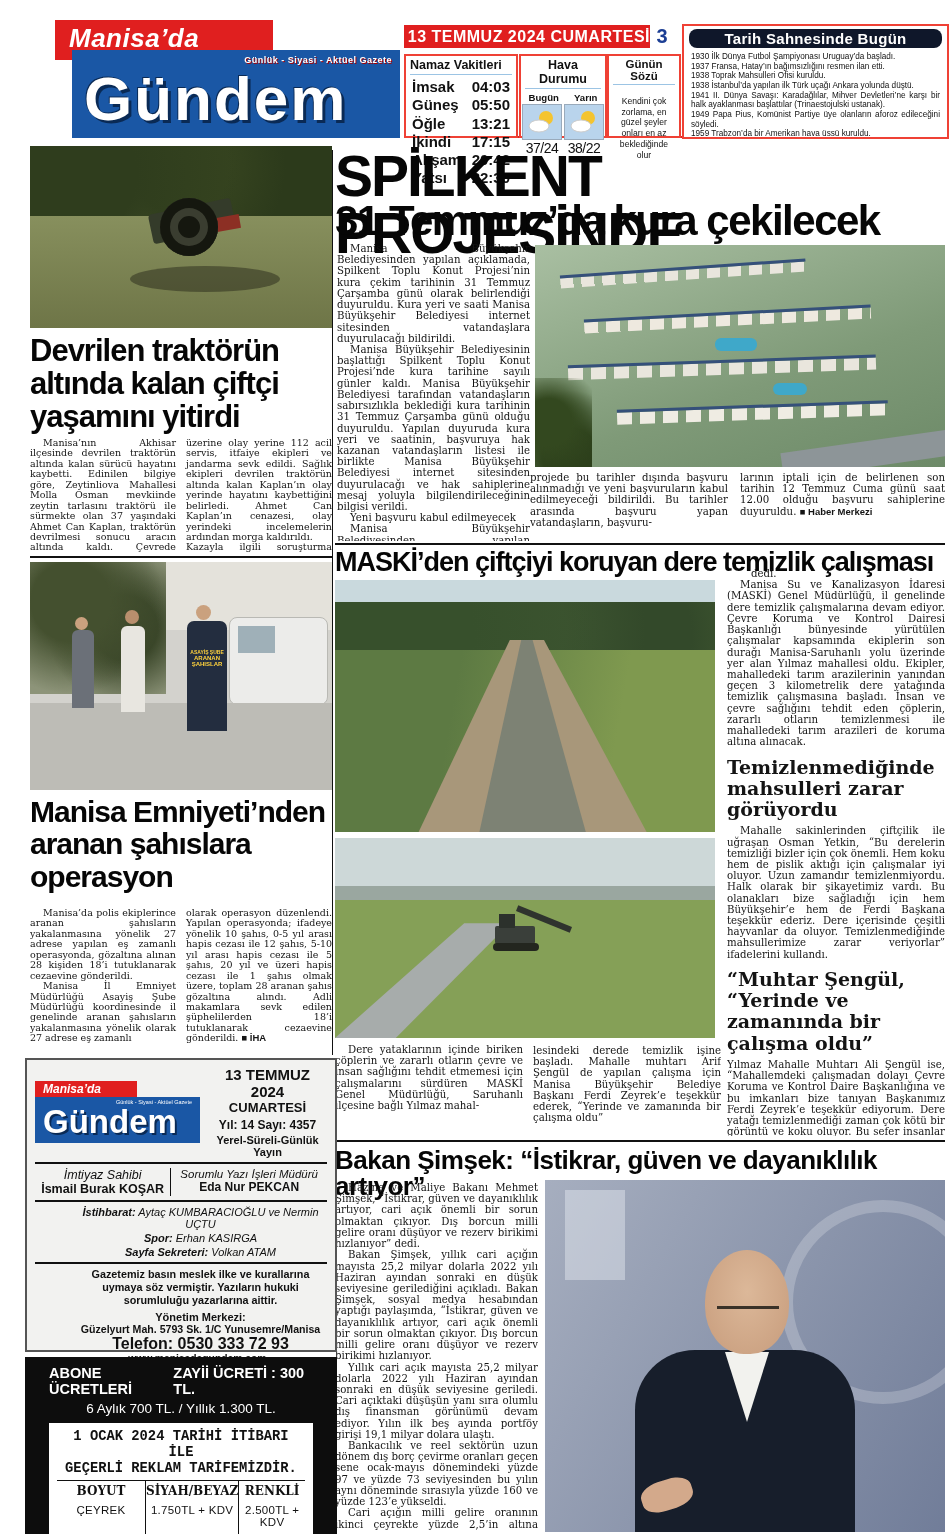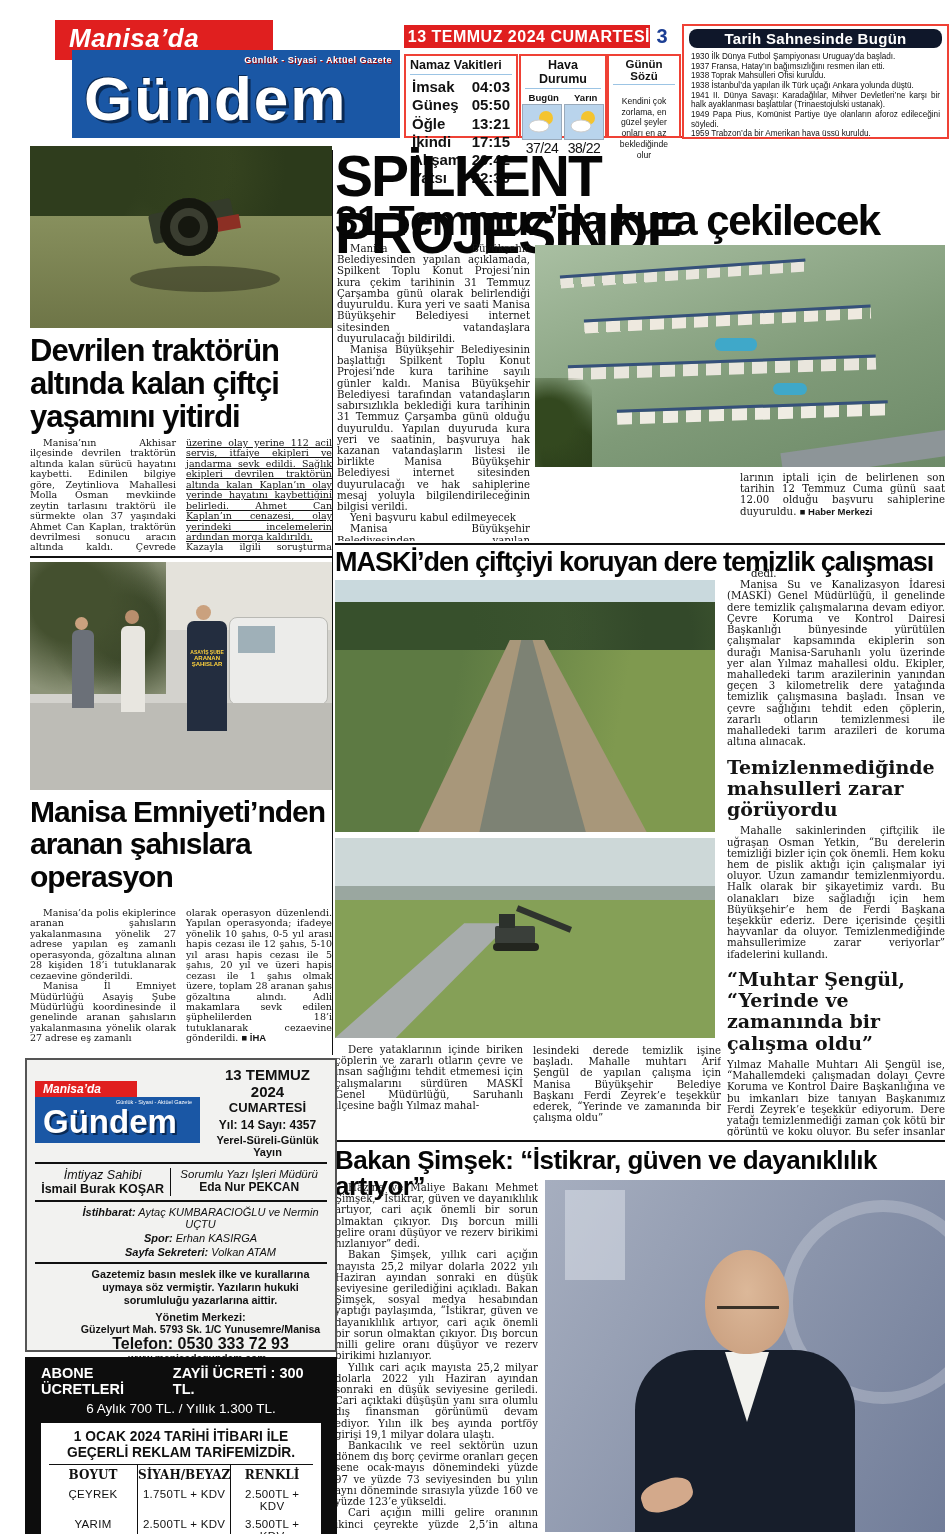--- a/index.html
+++ b/index.html
@@ -44,21 +44,21 @@
   
   .photo{position:absolute;overflow:hidden;}
   .shape{position:absolute;}
   
   .imprint{border:2px solid #555;background:#f2f2f0;padding:6px 8px;box-sizing:border-box;font-size:10.5px;}
   .imp-hr{border-top:2px solid #111;margin:4px 0;}
   .imp-center{text-align:center;margin-left:39px;}
   .mini-brandtop{font-style:italic;font-weight:bold;color:#fff;font-size:12px;padding:1px 8px;}
   .mini-brand{font-weight:bold;color:#fff;font-size:33px;line-height:1;text-shadow:2px 2px 0 #0a2a55;}
   
-  .blackbox{background:#0d0d0d;color:#fff;padding:8px 16px;box-sizing:border-box;}
+  .blackbox{background:#0d0d0d;color:#fff;padding:8px 24px;box-sizing:border-box;}
   .tariff{background:#fff;color:#111;margin-top:7px;padding:6px 8px 5px;}
   .tariff-grid{display:grid;grid-template-columns:88px 1fr 1fr;}
   .t-head{font-family:"DejaVu Serif",serif;font-weight:bold;font-size:12px;text-align:center;padding:3px 0;}
   .t-cell{font-size:11.5px;text-align:center;padding:3px 0;letter-spacing:.3px;}
   .t-b{border-left:1.5px solid #111;}
 </style>
 </head>
 <body>
 
 <div class="page">
@@ -163,20 +163,23 @@
     <div class="shape" style="left:6%;top:10%;width:60%;height:10px;border-top:3px solid #35507a;background:repeating-linear-gradient(90deg,#e9e6dd 0 13px,transparent 13px 21px);transform:rotate(-4deg);"></div>
     <div class="shape" style="left:12%;top:30%;width:70%;height:11px;border-top:3px solid #35507a;background:repeating-linear-gradient(90deg,#eee9df 0 14px,transparent 14px 22px);transform:rotate(-3deg);"></div>
     <div class="shape" style="left:8%;top:52%;width:75%;height:12px;border-top:3px solid #35507a;background:repeating-linear-gradient(90deg,#e9e6dd 0 15px,transparent 15px 23px);transform:rotate(-2deg);"></div>
     <div class="shape" style="left:20%;top:72%;width:66%;height:12px;border-top:3px solid #35507a;background:repeating-linear-gradient(90deg,#efece3 0 15px,transparent 15px 23px);transform:rotate(-2deg);"></div>
     <div class="shape" style="left:44%;top:42%;width:42px;height:13px;border-radius:6px;background:#3fa8c9;"></div>
     <div class="shape" style="left:58%;top:62%;width:34px;height:12px;border-radius:6px;background:#3fa8c9;"></div>
     <div class="shape" style="left:60%;top:86%;width:60%;height:26px;background:#8d9598;transform:rotate(-8deg);"></div>
     <div class="shape" style="left:-4%;top:60%;width:18%;height:50%;background:radial-gradient(circle at 40% 40%,#33481f 30%,transparent 70%),radial-gradient(circle at 70% 70%,#2c3f1b 30%,transparent 70%);"></div>
   </div>
 
+  <div class="abs bt" style="left:530px;top:472px;width:198px;height:64px;overflow:hidden;">
+    <p style="text-indent:0;">projede bu tarihler dışında başvuru alınmadığı ve yeni başvuruların kabul edilmeyeceği bildirildi. Bu tarihler arasında başvuru yapan vatandaşların, başvuru-</p>
+  </div>
   <div class="abs bt" style="left:740px;top:472px;width:205px;height:64px;overflow:hidden;">
     <p style="text-indent:0;display:inline;">larının iptali için de belirlenen son tarihin 12 Temmuz Cuma günü saat 12.00 olduğu başvuru sahiplerine duyuruldu.</p>
     <span class="byline">■ Haber Merkezi</span>
   </div>
 
   <div class="abs rule-h" style="left:335px;top:543px;width:610px;"></div>
 
   <div class="abs hl hl-mid" style="left:335px;top:549px;width:612px;">MASKİ’den çiftçiyi koruyan dere temizlik çalışması</div>
 
   <div class="photo" style="left:335px;top:580px;width:380px;height:252px;background:#6f8a4c;">
@@ -246,21 +249,21 @@
     <div class="shape" style="left:130px;top:52px;width:58px;height:58px;background:#15170f;border-radius:50%;box-shadow:inset 0 0 0 10px #15170f, inset 0 0 0 18px #3a3d30;"></div>
     <div class="shape" style="left:100px;top:120px;width:150px;height:26px;background:rgba(30,32,20,.45);border-radius:50%;"></div>
   </div>
 
   <div class="abs hl hl-col" style="left:30px;top:334px;width:302px;">Devrilen traktörün altında kalan çiftçi yaşamını yitirdi</div>
   <div class="abs twocol bt bt-sm" style="left:30px;top:438px;width:302px;height:114px;overflow:hidden;">
     <div>
         <p>Manisa’nın Akhisar ilçesinde devrilen traktörün altında kalan sürücü hayatını kaybetti. Edinilen bilgiye göre, Zeytinliova Mahallesi Molla Osman mevkiinde zeytin tarlasını traktörü ile sürmekte olan 37 yaşındaki Ahmet Can Kaplan, traktörün devrilmesi sonucu aracın altında kaldı. Çevrede bulunan vatandaşların ihbarı</p>
       </div>
     <div>
-      <p style="text-indent:0;text-decoration:underline;">üzerine olay yerine 112 acil servis, itfaiye ekipleri ve jandarma sevk edildi. Sağlık ekipleri devrilen traktörün altında kalan Kaplan’ın olay yerinde hayatını kaybettiğini belirledi. Ahmet Can Kaplan’ın cenazesi, olay yerindeki incelemelerin ardından morga kaldırıldı.</p>
+      <p style="text-indent:0;">üzerine olay yerine 112 acil servis, itfaiye ekipleri ve jandarma sevk edildi. Sağlık ekipleri devrilen traktörün altında kalan Kaplan’ın olay yerinde hayatını kaybettiğini belirledi. Ahmet Can Kaplan’ın cenazesi, olay yerindeki incelemelerin ardından morga kaldırıldı.</p>
       <p style="display:inline;">Kazayla ilgili soruşturma başlatıldı.</p>
       <span class="byline">■ İHA</span>
     </div>
   </div>
 
   <div class="abs rule-h" style="left:30px;top:556px;width:302px;"></div>
 
   <div class="photo" style="left:30px;top:562px;width:302px;height:228px;background:#d3d2cd;">
     <div class="shape" style="left:0;top:0;width:45%;height:58%;background:radial-gradient(circle at 30% 30%,#44502f 30%,transparent 70%),radial-gradient(circle at 70% 50%,#3a4629 28%,transparent 68%),#8d9479;"></div>
     <div class="shape" style="left:45%;top:0;width:55%;height:30%;background:#e4e2db;"></div>
@@ -336,21 +339,21 @@
     <div style="font-size:10.2px;"><b>DAĞITIM:</b> <span>LIDER Dağıtım 0507 607 90 47</span></div>
   </div>
 
   <div class="abs blackbox" style="left:25px;top:1357px;width:312px;height:177px;">
     <div style="display:flex;justify-content:space-between;font-weight:bold;font-size:14.5px;">
       <span>ABONE ÜCRETLERİ</span>
       <span>ZAYİİ ÜCRETİ : 300 TL.</span>
     </div>
     <div style="text-align:center;font-size:13.5px;margin-top:4px;">6 Aylık 700 TL.   /   Yıllık 1.300 TL.</div>
     <div class="tariff">
-      <div style="text-align:center;font-weight:bold;font-size:13.8px;line-height:1.15;">
+      <div style="text-align:center;font-weight:bold;font-size:13.8px;line-height:1.15;font-family:Liberation Mono, monospace;">
         <div>1 OCAK 2024 TARİHİ İTİBARI İLE</div>
         <div>GEÇERLİ REKLAM TARİFEMİZDİR.</div>
       </div>
       <div style="border-top:1.5px solid #111;margin-top:3px;"></div>
       <div class="tariff-grid">
         <div class="t-head">BOYUT</div>
         <div class="t-head t-b">SİYAH/BEYAZ</div>
         <div class="t-head t-b">RENKLİ</div>
         <div class="t-cell">ÇEYREK</div>
         <div class="t-cell t-b">1.750TL + KDV</div>

